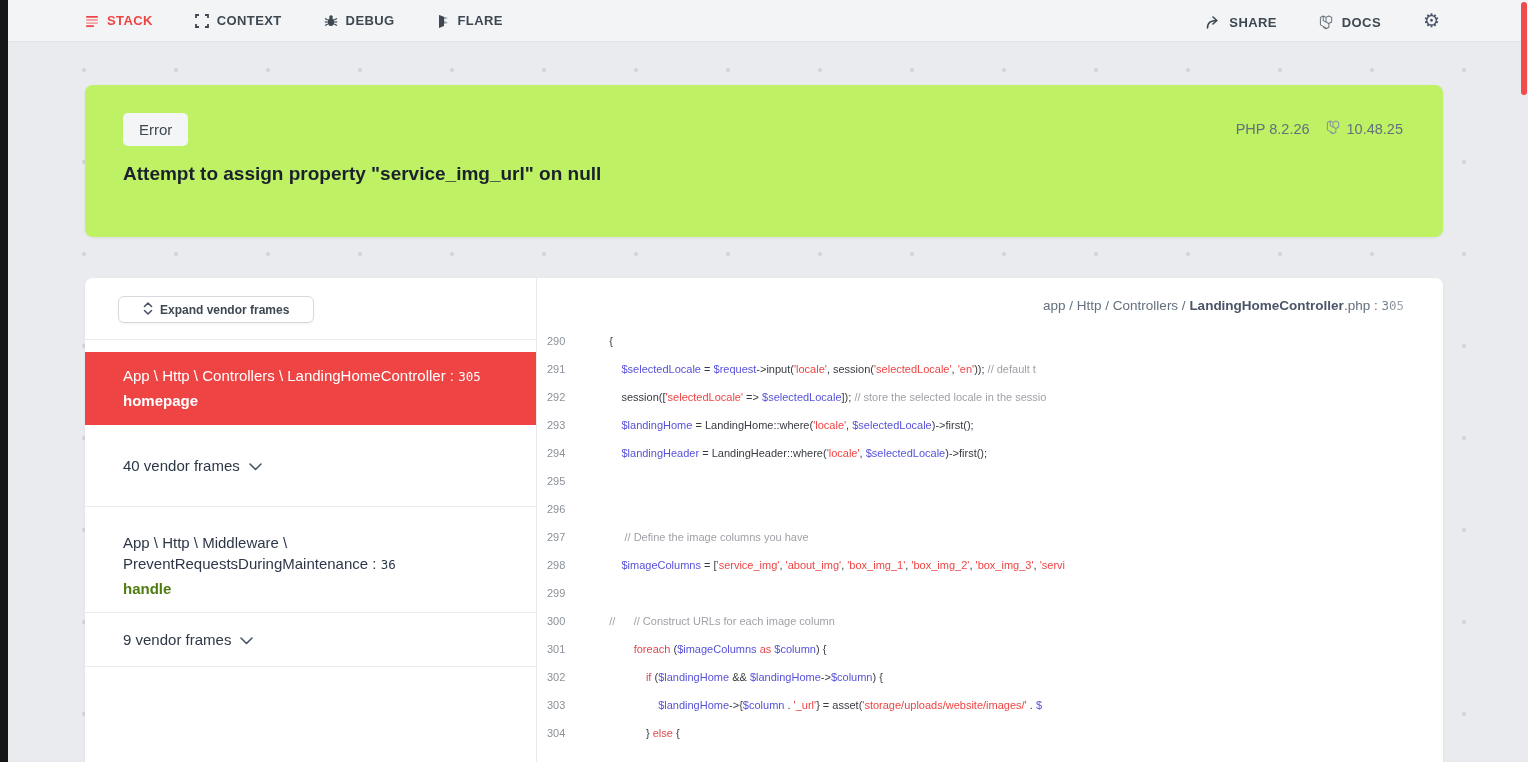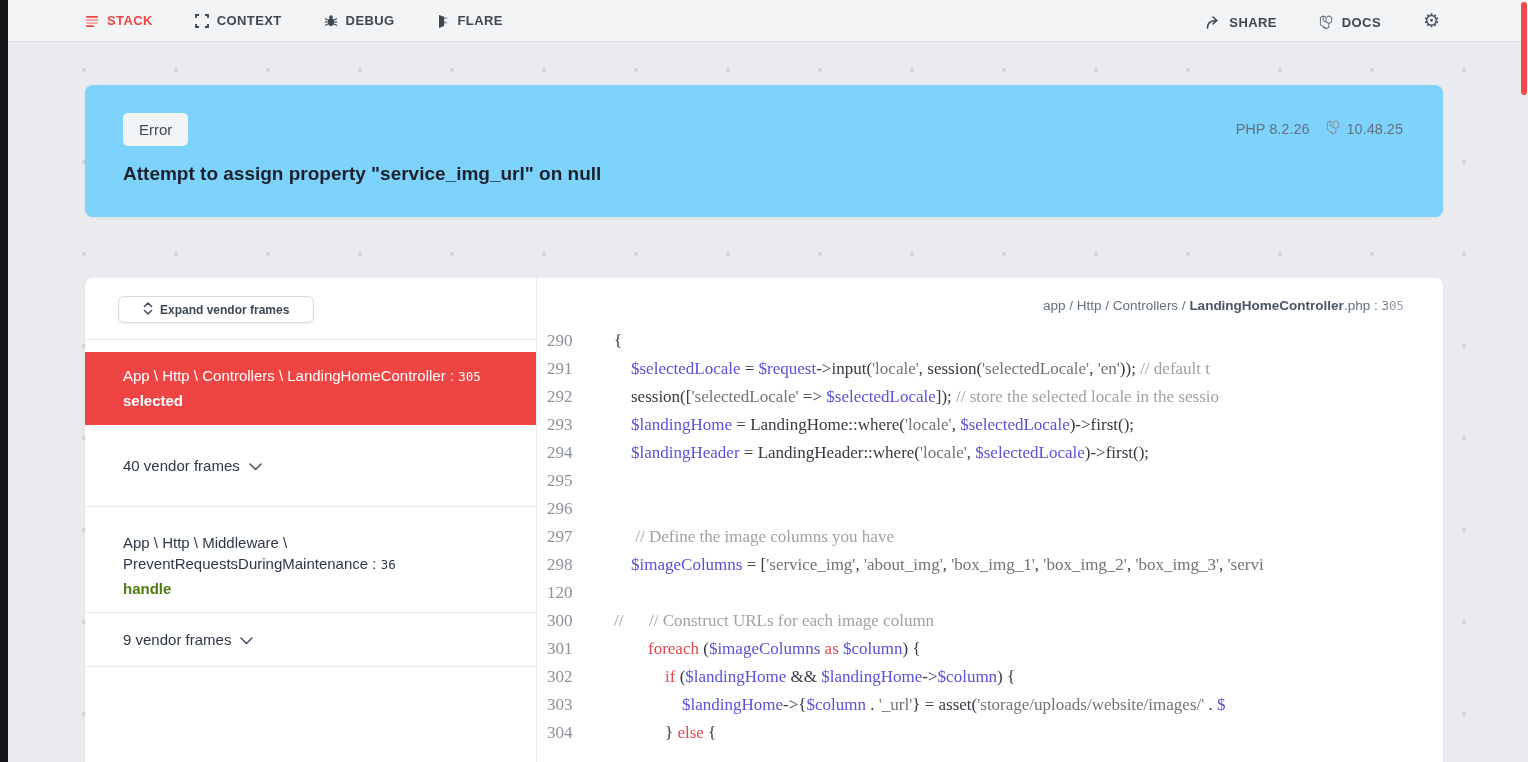--- a/index.html
+++ b/index.html
@@ -28,22 +28,22 @@
   .nav-item {
     display:flex; align-items:center; gap:8px; cursor:pointer;
     font-size:13px; font-weight:700; letter-spacing:.03em; color:#3d4852;
   }
   .nav-item.active { color:#ef4444; }
   .nav-item svg { display:block; }
   .gear { font-size:19px; color:#4a5568; cursor:pointer; line-height:1; }
 
   
   .error-card {
-    position:absolute; left:85px; top:85px; width:1358px; height:132px;
-    background:#7dd3fc; border-radius:8px; box-shadow:0 1px 3px rgba(0,0,0,.06);
+    position:absolute; left:85px; top:85px; width:1358px; height:152px;
+    background:#bef264; border-radius:8px; box-shadow:0 1px 3px rgba(0,0,0,.06);
   }
   .error-badge {
     position:absolute; left:38px; top:28px; background:#f4f5f7; border-radius:5px;
     padding:8px 16px; font-size:15px; color:#3d4852;
   }
   .error-title {
     position:absolute; left:38px; top:78px; right:60px;
     font-size:19px; font-weight:700; color:#1a202c;
   }
   .error-meta {
@@ -78,27 +78,27 @@
     font-size:15px; color:#2d3748; cursor:pointer;
   }
   .vendor-row.tall { padding:18px 38px; }
 
   
   .code-pane { flex:1; position:relative; overflow:hidden; padding-top:20px; border-radius:0 8px 0 0; }
   .code-path {
     text-align:right; padding-right:39px; font-size:13.5px; color:#64707e; margin-bottom:14px;
   }
   .code-path .fname { font-weight:700; color:#4a5568; }
-  .code-lines { font-family:Liberation Serif, serif; font-size:17px; }
+  .code-lines { font-family:Liberation Sans, sans-serif; font-size:11px; }
   .code-line { display:flex; height:28px; align-items:center; white-space:pre; }
   .ln { width:40px; flex:none; margin-left:10px; color:#8b919a; }
   .lc { margin-left:10px; }
   .tok-p { color:#383a42; }
   .tok-v { color:#5752d9; }
-  .tok-s { color:#737373;text-align:right; }
+  .tok-s { color:#ef4444;text-align:right; }
   .tok-k { color:#e0484f; }
   .tok-c { color:#a0a1a7; }
   .code-fade {
     position:absolute; top:0; right:0; bottom:0; width:64px;
     background:linear-gradient(to right, rgba(255,255,255,0), #ffffff 90%);
     pointer-events:none;
   }
 </style>
 </head>
 <body>
@@ -203,21 +203,21 @@
               <path d="M1.5 4.5L5 1l3.5 3.5"></path>
               <path d="M1.5 8.5L5 12l3.5-3.5"></path>
             </svg>
         </span>
         <span>Expand vendor frames</span>
       </button>
     </div>
 
     <div class="frame active">
       <div class="frame-path"><span>App \ Http \ Controllers \ LandingHomeController</span><span class="sep"> : </span><span class="lno">305</span></div>
-      <div class="frame-method">selected</div>
+      <div class="frame-method">homepage</div>
     </div>
 
     <div class="vendor-row">
       <span>40 vendor frames</span>
       <span>
         <svg width="13" height="8" viewBox="0 0 13 8" fill="none" stroke="#4a5568" stroke-width="1.6" stroke-linecap="round" stroke-linejoin="round">
             <path d="M1 1l5.5 5.5L12 1"></path>
           </svg>
       </span>
     </div>
@@ -242,21 +242,21 @@
     <div class="code-lines">
         <div class="code-line"><span class="ln">290</span><span class="lc"><span class="tok-p">    {</span></span></div>
         <div class="code-line"><span class="ln">291</span><span class="lc"><span class="tok-p">        </span><span class="tok-v">$selectedLocale</span><span class="tok-p"> = </span><span class="tok-v">$request</span><span class="tok-p">-&gt;input(</span><span class="tok-s">'locale'</span><span class="tok-p">, session(</span><span class="tok-s">'selectedLocale'</span><span class="tok-p">, </span><span class="tok-s">'en'</span><span class="tok-p">)); </span><span class="tok-c">// default t</span></span></div>
         <div class="code-line"><span class="ln">292</span><span class="lc"><span class="tok-p">        session([</span><span class="tok-s">'selectedLocale'</span><span class="tok-p"> =&gt; </span><span class="tok-v">$selectedLocale</span><span class="tok-p">]); </span><span class="tok-c">// store the selected locale in the sessio</span></span></div>
         <div class="code-line"><span class="ln">293</span><span class="lc"><span class="tok-p">        </span><span class="tok-v">$landingHome</span><span class="tok-p"> = LandingHome::where(</span><span class="tok-s">'locale'</span><span class="tok-p">, </span><span class="tok-v">$selectedLocale</span><span class="tok-p">)-&gt;first();</span></span></div>
         <div class="code-line"><span class="ln">294</span><span class="lc"><span class="tok-p">        </span><span class="tok-v">$landingHeader</span><span class="tok-p"> = LandingHeader::where(</span><span class="tok-s">'locale'</span><span class="tok-p">, </span><span class="tok-v">$selectedLocale</span><span class="tok-p">)-&gt;first();</span></span></div>
         <div class="code-line"><span class="ln">295</span><span class="lc"></span></div>
         <div class="code-line"><span class="ln">296</span><span class="lc"></span></div>
         <div class="code-line"><span class="ln">297</span><span class="lc"><span class="tok-c">         // Define the image columns you have</span></span></div>
         <div class="code-line"><span class="ln">298</span><span class="lc"><span class="tok-p">        </span><span class="tok-v">$imageColumns</span><span class="tok-p"> = [</span><span class="tok-s">'service_img'</span><span class="tok-p">, </span><span class="tok-s">'about_img'</span><span class="tok-p">, </span><span class="tok-s">'box_img_1'</span><span class="tok-p">, </span><span class="tok-s">'box_img_2'</span><span class="tok-p">, </span><span class="tok-s">'box_img_3'</span><span class="tok-p">, </span><span class="tok-s">'servi</span></span></div>
-        <div class="code-line"><span class="ln">120</span><span class="lc"></span></div>
+        <div class="code-line"><span class="ln">299</span><span class="lc"></span></div>
         <div class="code-line"><span class="ln">300</span><span class="lc"><span class="tok-c">    //      // Construct URLs for each image column</span></span></div>
         <div class="code-line"><span class="ln">301</span><span class="lc"><span class="tok-p">            </span><span class="tok-k">foreach</span><span class="tok-p"> (</span><span class="tok-v">$imageColumns</span><span class="tok-p"> </span><span class="tok-k">as</span><span class="tok-p"> </span><span class="tok-v">$column</span><span class="tok-p">) {</span></span></div>
         <div class="code-line"><span class="ln">302</span><span class="lc"><span class="tok-p">                </span><span class="tok-k">if</span><span class="tok-p"> (</span><span class="tok-v">$landingHome</span><span class="tok-p"> &amp;&amp; </span><span class="tok-v">$landingHome</span><span class="tok-p">-&gt;</span><span class="tok-v">$column</span><span class="tok-p">) {</span></span></div>
         <div class="code-line"><span class="ln">303</span><span class="lc"><span class="tok-p">                    </span><span class="tok-v">$landingHome</span><span class="tok-p">-&gt;{</span><span class="tok-v">$column</span><span class="tok-p"> . </span><span class="tok-s">'_url'</span><span class="tok-p">} = asset(</span><span class="tok-s">'storage/uploads/website/images/'</span><span class="tok-p"> . </span><span class="tok-v">$</span></span></div>
         <div class="code-line"><span class="ln">304</span><span class="lc"><span class="tok-p">                } </span><span class="tok-k">else</span><span class="tok-p"> {</span></span></div>
       </div>
     <div class="code-fade"></div>
   </div>
 </section>
 

